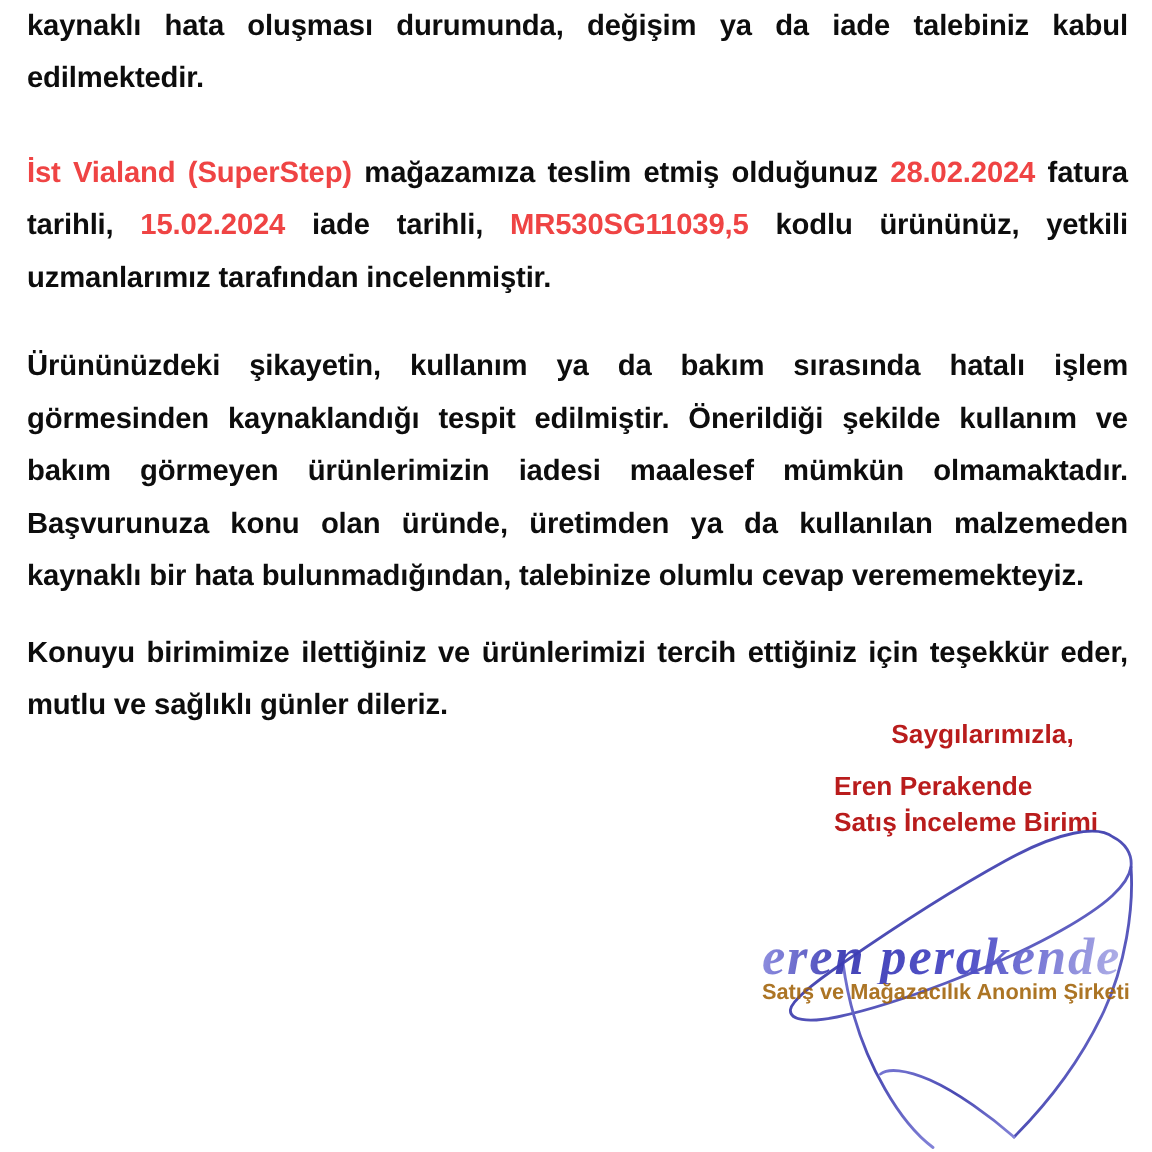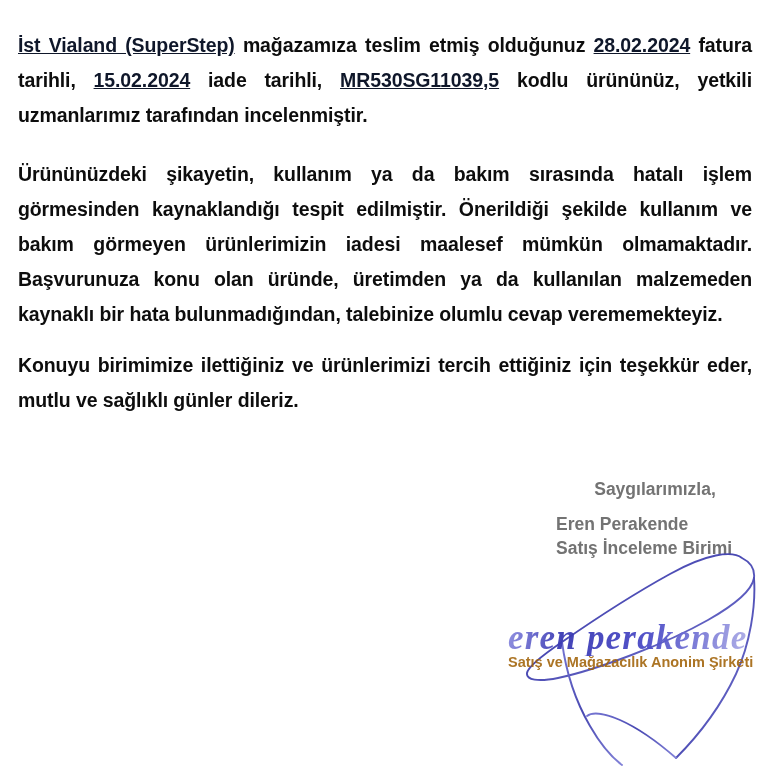--- a/index.html
+++ b/index.html
@@ -35,38 +35,37 @@
     text-justify: inter-word;
     font-weight: bold;
     font-size: 19.5px;
     line-height: 35px;
     color: #0d0d0d;
     letter-spacing: -0.1px;
     font-family: "Liberation Sans", sans-serif;
   }
 
   p.para .red {
-    color: #0f172a;
-    text-decoration: underline;
+    color: #ef4444;
   }
 
   
   #para-continuation { margin-top: 0px; }
   #para-order        { margin-top: 28px; }
   #para-finding      { margin-top: 24px; }
   #para-closing      { margin-top: 16px; }
 
   
   .sign-block {
     position: absolute;
     left: 548px;
     top: 476px;
     width: 220px;
     font-weight: bold;
-    color: #737373;
+    color: #b91c1c;
     font-family: "Liberation Sans", sans-serif;
   }
   .sign-regards {
     font-size: 17.5px;
     line-height: 26px;
     text-align: center;
     padding-right: 6px;
   }
   .sign-name {
     font-size: 17.5px;
@@ -124,20 +123,24 @@
     opacity: 0.88;
   }
 </style>
 </head>
 <body>
 
 <div class="page">
 
   <div class="body-copy">
 
+    <p class="para" id="para-continuation">
+      <span>kaynaklı hata oluşması durumunda, değişim ya da iade talebiniz kabul</span>
+      <span>edilmektedir.</span>
+    </p>
 
     <p class="para" id="para-order">
       <span class="red">İst Vialand (SuperStep)</span><span> mağazamıza teslim etmiş olduğunuz </span><span class="red">28.02.2024</span><span> fatura tarihli, </span><span class="red">15.02.2024</span><span> iade tarihli, </span><span class="red">MR530SG11039,5</span><span> kodlu ürününüz, yetkili uzmanlarımız tarafından incelenmiştir.</span>
     </p>
 
     <p class="para" id="para-finding">Ürününüzdeki şikayetin, kullanım ya da bakım sırasında hatalı işlem görmesinden kaynaklandığı tespit edilmiştir. Önerildiği şekilde kullanım ve bakım görmeyen ürünlerimizin iadesi maalesef mümkün olmamaktadır. Başvurunuza konu olan üründe, üretimden ya da kullanılan malzemeden kaynaklı bir hata bulunmadığından, talebinize olumlu cevap verememekteyiz.</p>
 
     <p class="para" id="para-closing">Konuyu birimimize ilettiğiniz ve ürünlerimizi tercih ettiğiniz için teşekkür eder, mutlu ve sağlıklı günler dileriz.</p>
 
   </div>

